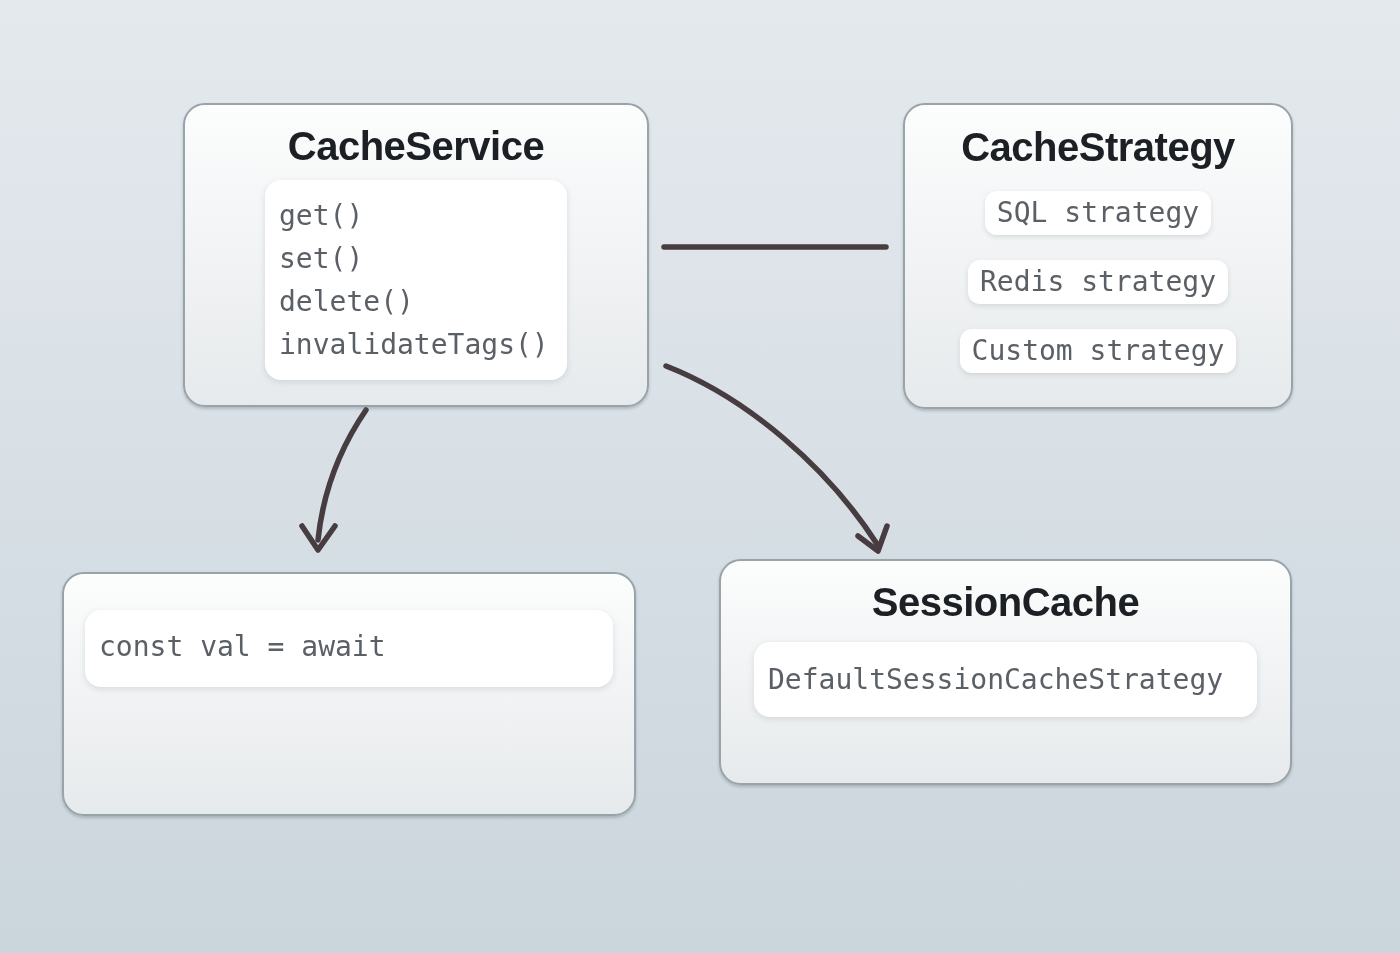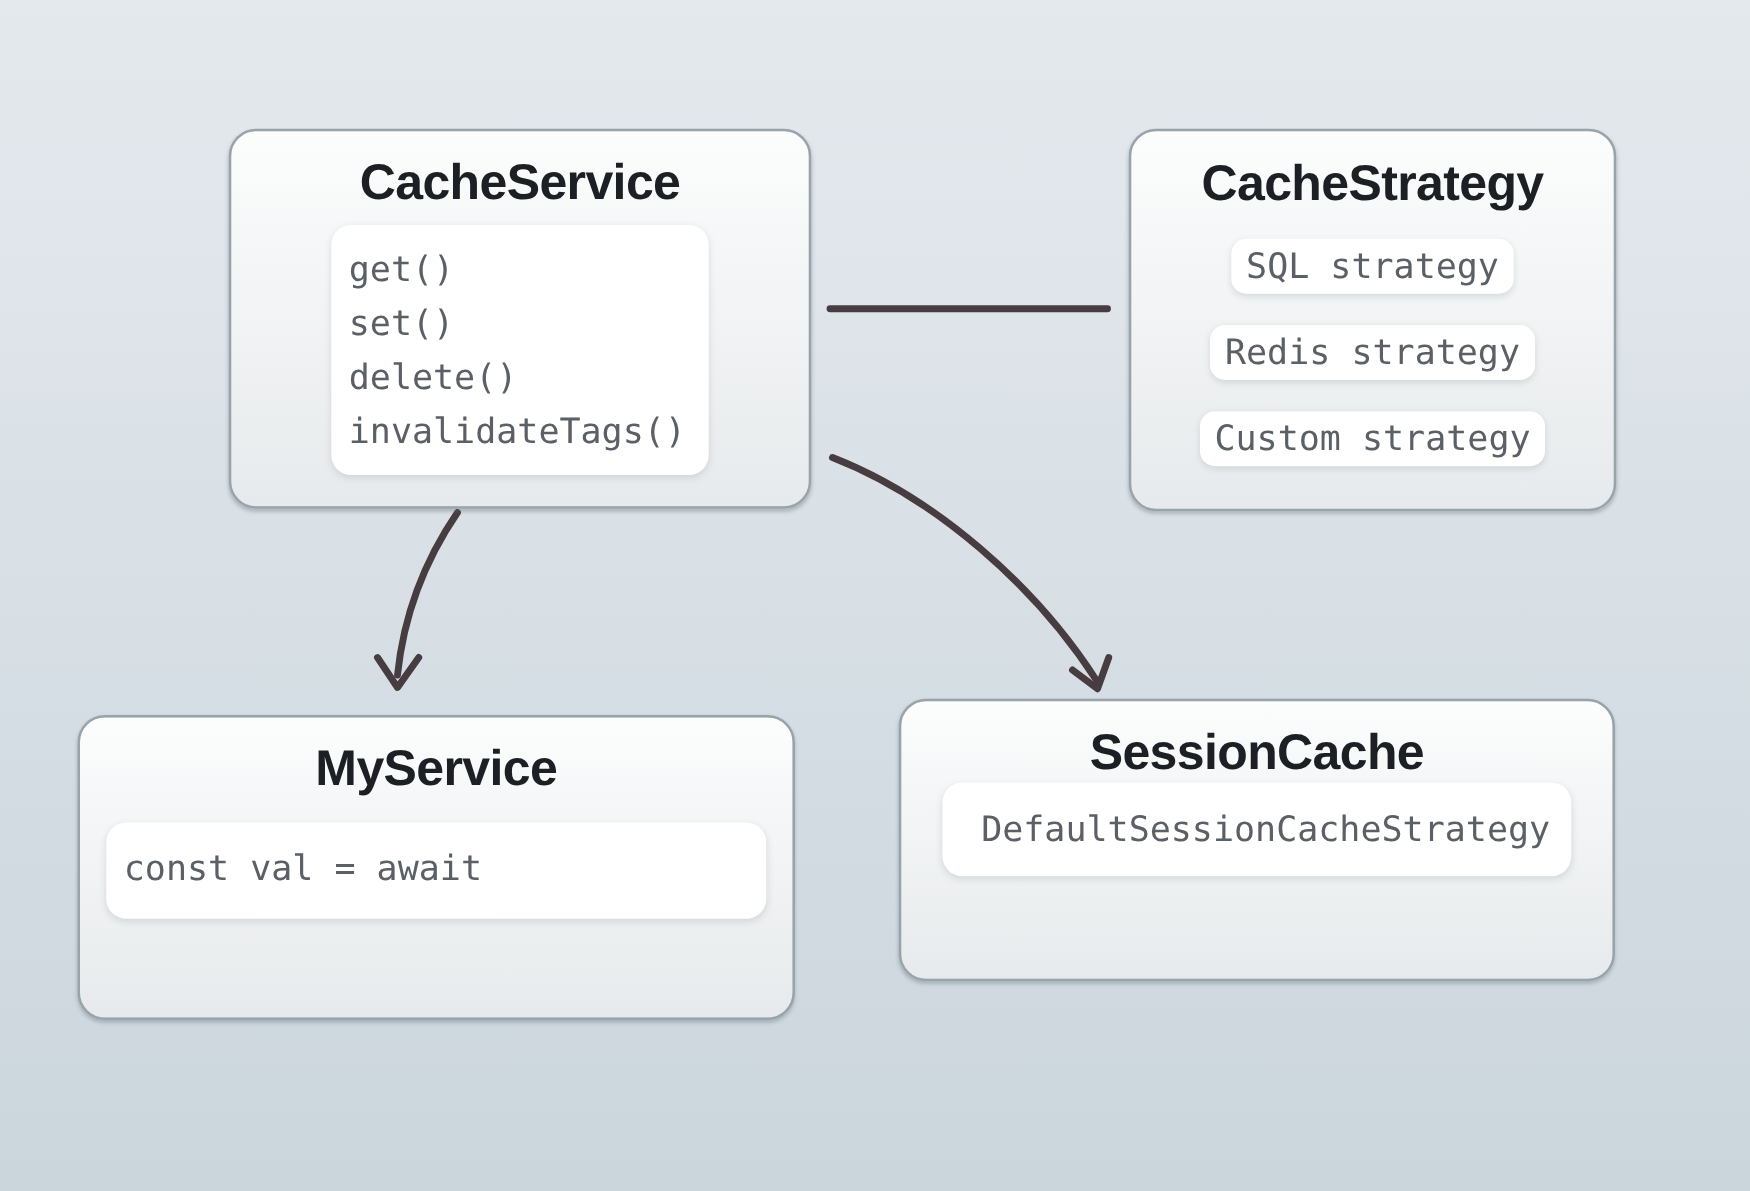--- a/index.html
+++ b/index.html
@@ -66,21 +66,21 @@
   #cache-service  { left: 183px; top: 103px; width: 466px; height: 304px; padding-top: 17px; }
   #cache-service .code-box { width: 302px; margin-top: 10px; padding: 14px 0 14px 14px; }
 
   #cache-strategy { left: 903px; top: 103px; width: 390px; height: 306px; padding-top: 18px; }
   #cache-strategy .pills { margin-top: 20px; }
 
   #my-service     { left: 62px;  top: 572px; width: 574px; height: 244px; padding-top: 17px; }
   #my-service .code-box { width: 528px; margin-top: 19px; padding: 15px 0 19px 14px; }
 
   #session-cache  { left: 719px; top: 559px; width: 573px; height: 226px; padding-top: 17px; }
-  #session-cache .code-box { width: 503px; padding: 16px 0 16px 14px; text-align: center; }
+  #session-cache .code-box { width: 503px; margin-top: 16px; padding: 16px 0 16px 14px; }
 </style>
 </head>
 <body>
 
 <div class="canvas">
 
   <svg class="edges" viewBox="0 0 1400 953" xmlns="http://www.w3.org/2000/svg" fill="none" stroke-linecap="round" stroke-linejoin="round">
     <path d="M 664 247 L 886 247" stroke-width="5.5" stroke="#473c40"></path>
     <path d="M 366 410 C 340 448 323 492 318 540" stroke-width="5.5" stroke="#473c40"></path>
     <path d="M 302 526 L 318 550 L 335 526" stroke-width="5.5" stroke="#473c40"></path>
@@ -107,21 +107,20 @@
       <div class="pill-row">
         <span class="pill">Redis strategy</span>
       </div>
       <div class="pill-row">
         <span class="pill">Custom strategy</span>
       </div>
     </div>
   </div>
 
   <div class="node" id="my-service">
-    <div class="node-title">MyService</div>
     <div class="code-box">
       <div class="code-line">const val = await</div>
     </div>
   </div>
 
   <div class="node" id="session-cache">
     <div class="node-title">SessionCache</div>
     <div class="code-box">
       <div class="code-line">DefaultSessionCacheStrategy</div>
     </div>

